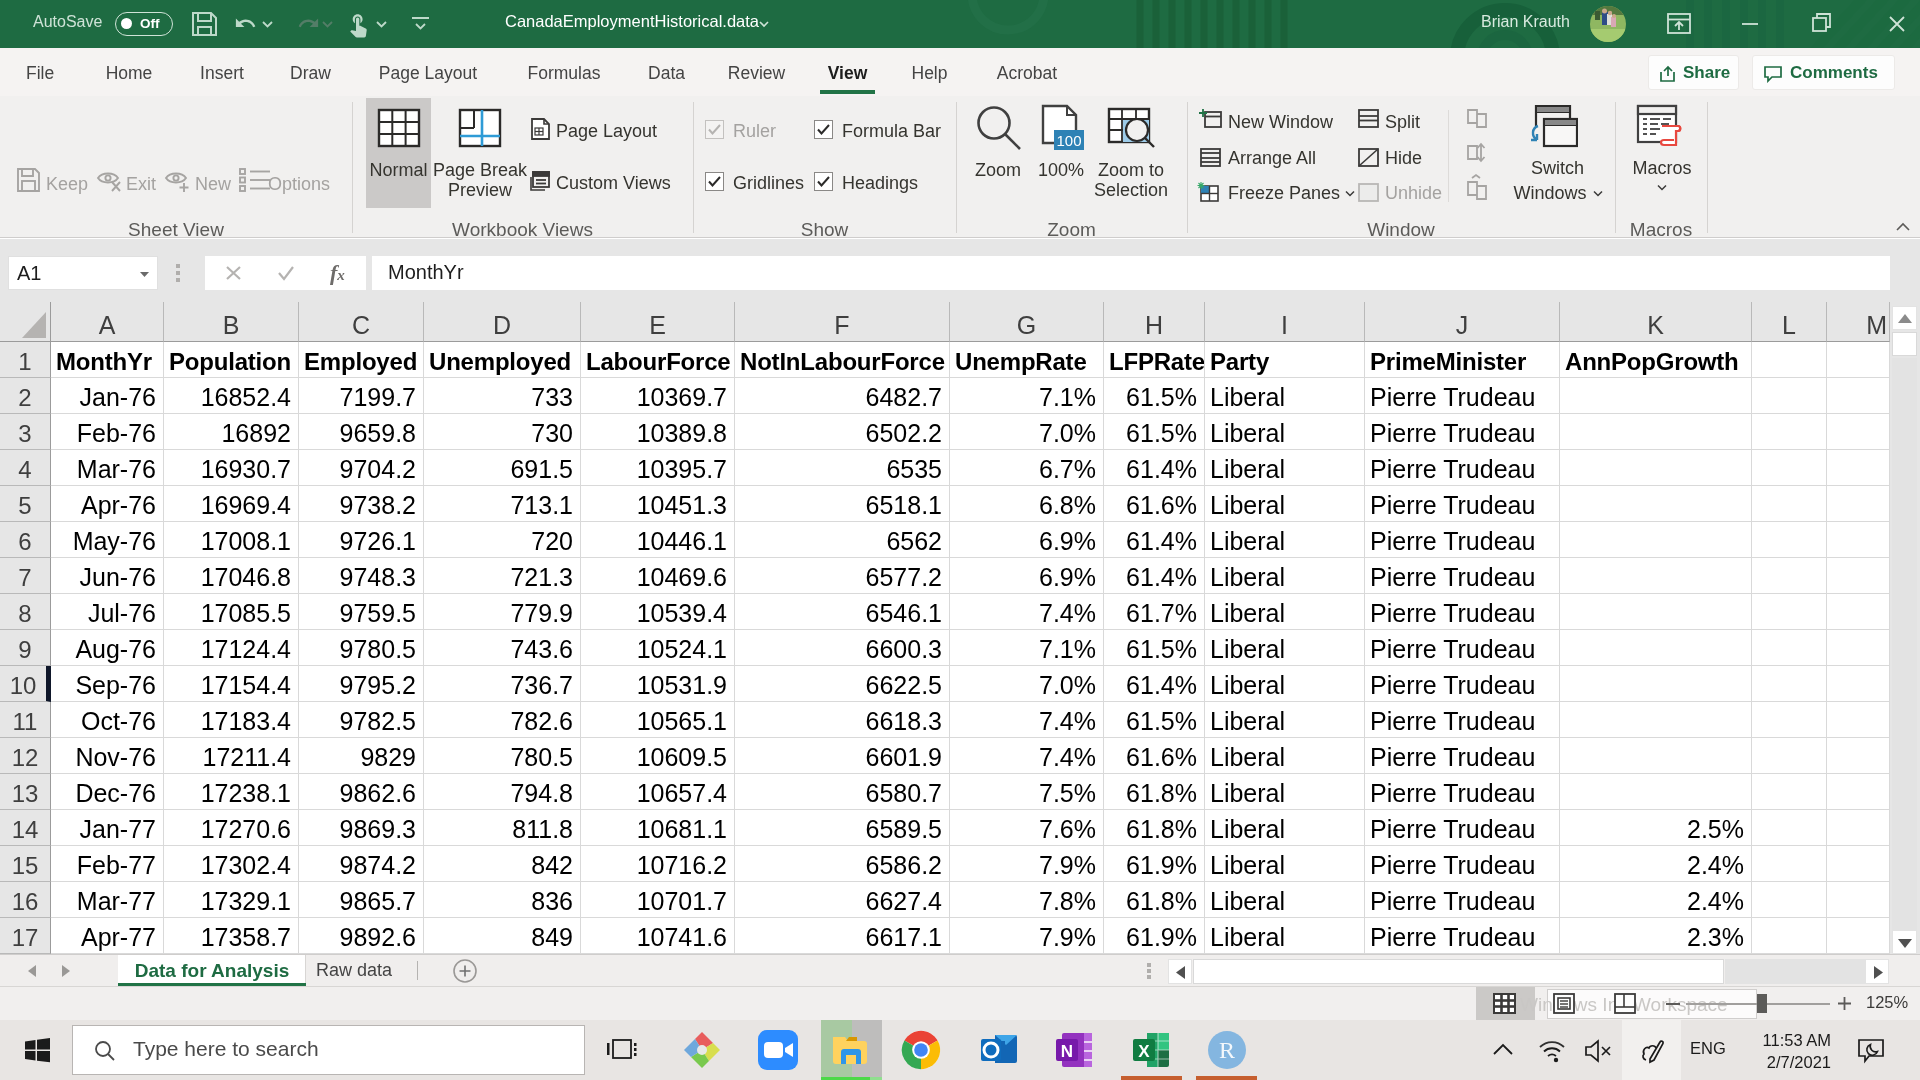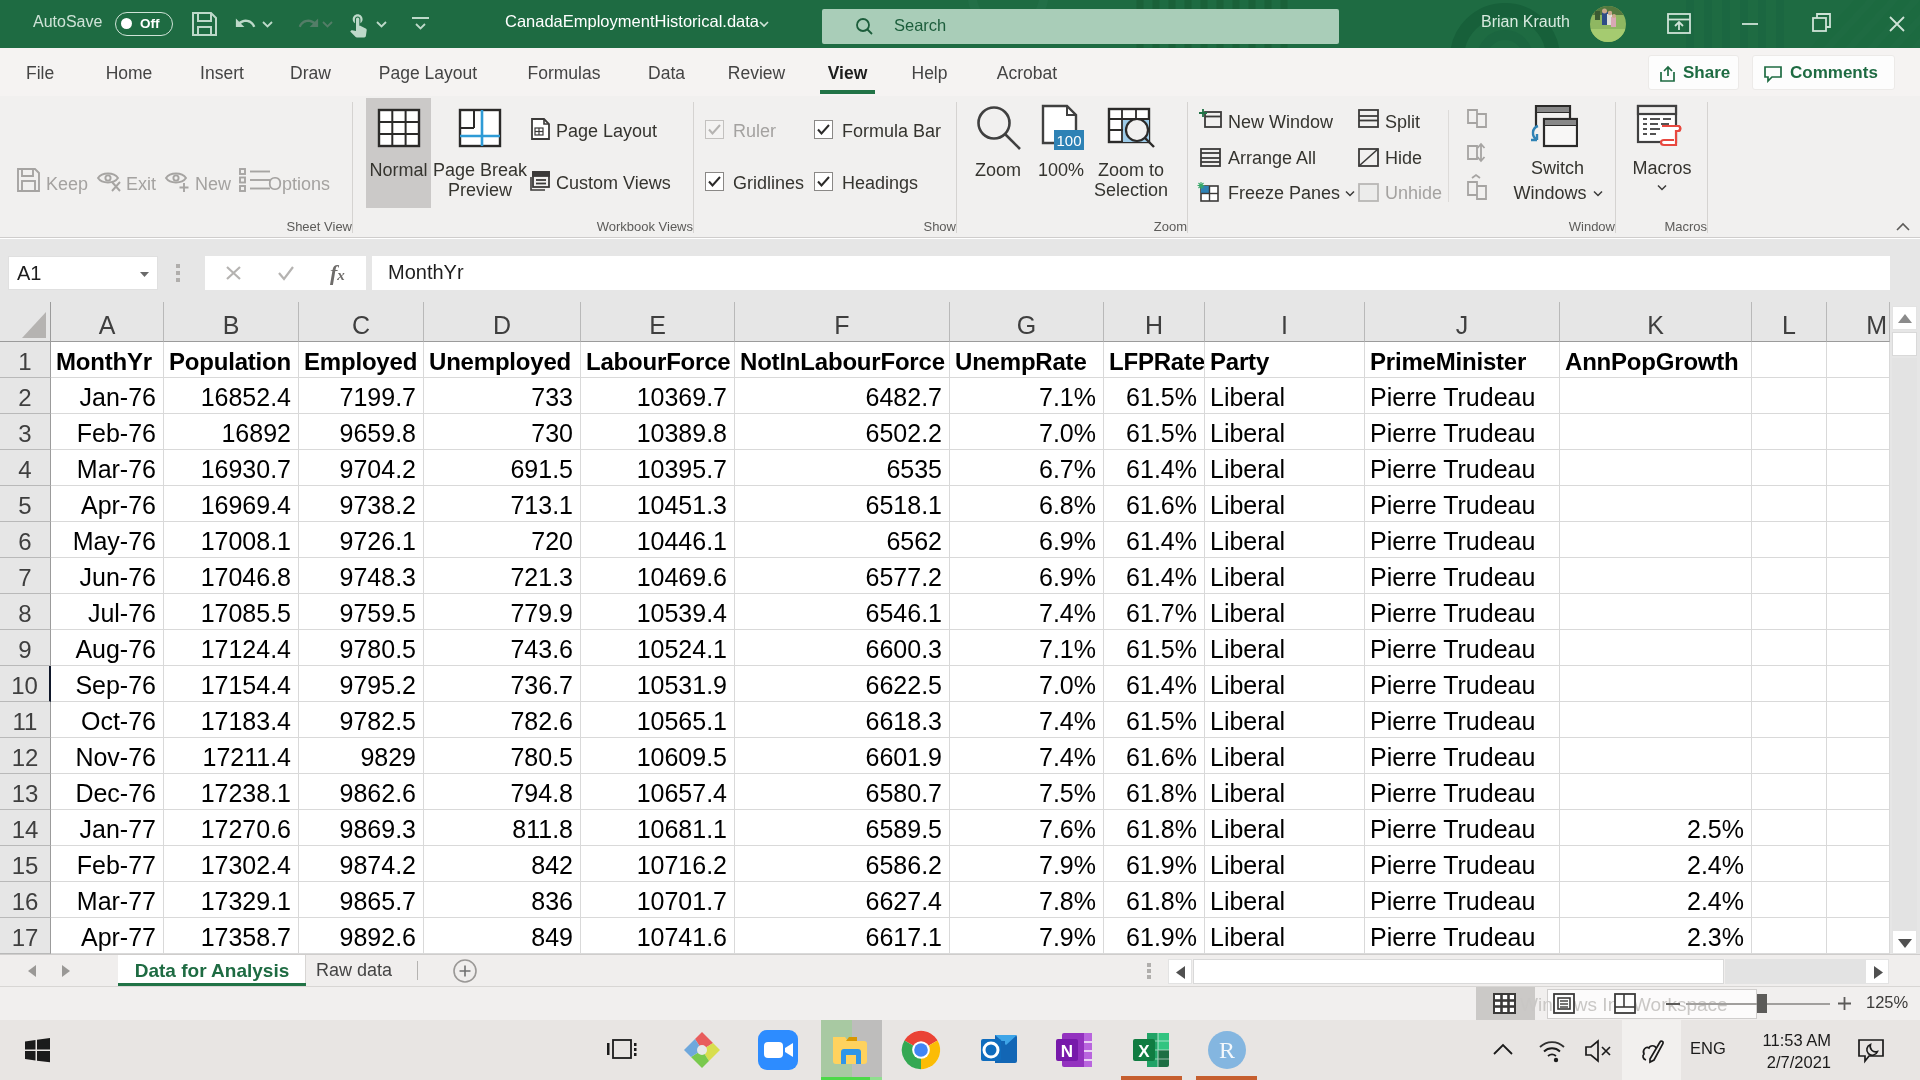--- a/index.html
+++ b/index.html
@@ -13,21 +13,21 @@
 
   
   #tabrow { left:0; top:48px; width:1920px; height:48px; background:#f5f3f2; }
   .rtab { position:absolute; top:0; height:48px; line-height:50px; font-size:17.5px;
           color:#444; text-align:center; }
 
   
   #ribbon { left:0; top:96px; width:1920px; height:142px; background:#f1f0ef;
             border-bottom:1px solid #cfcdcc; }
   .gdiv { position:absolute; top:6px; height:131px; width:1px; background:#d5d3d1; }
-  .glabel { position:absolute; top:123px; font-size:13px; color:#5c5b59; text-align:right; }
+  .glabel { position:absolute; top:123px; font-size:19px; color:#5c5b59; text-align:center; }
   .rlabel { position:absolute; font-size:18px; color:#35342f; text-align:center; white-space:nowrap; }
   .rlabel2 { position:absolute; font-size:18px; color:#35342f; white-space:nowrap; }
   .grey { color:#a4a2a0 !important; }
 
   
   #fbar { left:0; top:239px; width:1920px; height:63px; background:#e6e6e6; }
   .wbox { position:absolute; top:17px; height:34px; background:#fff; }
 
   
   .colhdr { position:absolute; top:302px; height:40px; background:#e6e6e6;
@@ -115,27 +115,20 @@
 <path d="M187 13 l4.5 4.5 l4.5 -4.5" stroke="#bdd9c9" stroke-width="1.8" fill="none"></path>
 <g stroke="#bdd9c9" fill="none">
 <path d="M222 9 h17" stroke-width="2"></path>
           <path d="M226 15 l4.5 4.5 l4.5 -4.5" stroke-width="1.8"></path>
 </g>
 </svg>
 <span class="ab" style="left:487px;top:12px;width:290px;font-size:16.5px;color:#fff;text-align:center">CanadaEmploymentHistorical.data</span>
 <svg class="ab" style="left:758px;top:20px" width="12" height="8">
         <path d="M2 2 l4 4 l4 -4" stroke="#cfe3d7" stroke-width="1.6" fill="none"></path>
       </svg>
-<div class="ab" style="left:822px;top:9px;width:517px;height:35px;background:#a9cdb8;border-radius:2px">
-<svg class="ab" style="left:33px;top:8px" width="19" height="19" viewBox="0 0 19 19">
-<circle cx="8" cy="8" r="6" fill="none" stroke="#1c5d3b" stroke-width="1.8"></circle>
-<line x1="12.5" y1="12.5" x2="17" y2="17" stroke="#1c5d3b" stroke-width="1.8"></line>
-        </svg>
-<span class="ab" style="left:72px;top:7px;font-size:16.5px;color:#1c5d3b">Search</span>
-      </div>
 <span class="ab tb-txt" style="left:1481px;top:13px;color:#d8eadf">Brian Krauth</span>
 <svg class="ab" style="left:1589px;top:5px" width="38" height="38" viewBox="0 0 38 38">
 <defs>
           <clipPath id="avc">
             <circle cx="19" cy="19" r="18"></circle>
           </clipPath>
         </defs>
 <g clip-path="url(#avc)">
 <rect width="38" height="38" fill="#8fb761"></rect>
 <rect y="0" width="38" height="10" fill="#55793f"></rect>
@@ -468,21 +461,21 @@
 <div class="colhdr" style="left:1827px;width:63px;border-bottom:1px solid #9b9b9b;text-align:right;padding-right:2px;">M</div>
 <div class="rowhdr" style="top:342px;height:36px;line-height:40px;border-right:1px solid #9b9b9b">1</div>
 <div class="rowhdr" style="top:378px;height:36px;line-height:40px;border-right:1px solid #9b9b9b">2</div>
 <div class="rowhdr" style="top:414px;height:36px;line-height:40px;border-right:1px solid #9b9b9b">3</div>
 <div class="rowhdr" style="top:450px;height:36px;line-height:40px;border-right:1px solid #9b9b9b">4</div>
 <div class="rowhdr" style="top:486px;height:36px;line-height:40px;border-right:1px solid #9b9b9b">5</div>
 <div class="rowhdr" style="top:522px;height:36px;line-height:40px;border-right:1px solid #9b9b9b">6</div>
 <div class="rowhdr" style="top:558px;height:36px;line-height:40px;border-right:1px solid #9b9b9b">7</div>
 <div class="rowhdr" style="top:594px;height:36px;line-height:40px;border-right:1px solid #9b9b9b">8</div>
 <div class="rowhdr" style="top:630px;height:36px;line-height:40px;border-right:1px solid #9b9b9b">9</div>
-<div class="rowhdr" style="top:666px;height:36px;line-height:40px;border-right:2px solid #0f172a">10</div>
+<div class="rowhdr" style="top:666px;height:36px;line-height:40px;border-right:5px solid #0f172a">10</div>
 <div class="rowhdr" style="top:702px;height:36px;line-height:40px;border-right:1px solid #9b9b9b">11</div>
 <div class="rowhdr" style="top:738px;height:36px;line-height:40px;border-right:1px solid #9b9b9b">12</div>
 <div class="rowhdr" style="top:774px;height:36px;line-height:40px;border-right:1px solid #9b9b9b">13</div>
 <div class="rowhdr" style="top:810px;height:36px;line-height:40px;border-right:1px solid #9b9b9b">14</div>
 <div class="rowhdr" style="top:846px;height:36px;line-height:40px;border-right:1px solid #9b9b9b">15</div>
 <div class="rowhdr" style="top:882px;height:36px;line-height:40px;border-right:1px solid #9b9b9b">16</div>
 <div class="rowhdr" style="top:918px;height:36px;line-height:40px;border-right:1px solid #9b9b9b">17</div>
 <div class="cell bold txt" style="left:51px;top:342px;width:113px;height:36px">MonthYr</div>
 <div class="cell bold txt" style="left:164px;top:342px;width:135px;height:36px">Population</div>
 <div class="cell bold txt" style="left:299px;top:342px;width:125px;height:36px">Employed</div>
@@ -791,20 +784,27 @@
 </div>
 <div class="ab" id="taskbar">
 <svg class="ab" style="left:25px;top:18px" width="25" height="25" viewBox="0 0 25 25">
 <g fill="#1b1b1b">
           <path d="M0 3.5 L10.5 2 v9.5 H0 Z"></path>
           <path d="M12 1.8 L25 0 v11.5 H12 Z"></path>
 <path d="M0 13 h10.5 v9.5 L0 21 Z"></path>
           <path d="M12 13 h13 v11.3 L12 22.7 Z"></path>
         </g>
       </svg>
+<div class="ab" style="left:72px;top:5px;width:513px;height:50px;background:#fff;border:1px solid #b8b5b3">
+<svg class="ab" style="left:21px;top:14px" width="22" height="22" viewBox="0 0 22 22">
+<circle cx="9" cy="9" r="7" fill="none" stroke="#4a4a4a" stroke-width="1.8"></circle>
+<line x1="14" y1="14" x2="20" y2="20" stroke="#4a4a4a" stroke-width="1.8"></line>
+        </svg>
+<span class="ab" style="left:60px;top:11px;font-size:21px;color:#4a4a4a">Type here to search</span>
+      </div>
 <svg class="ab" style="left:607px;top:16px" width="34" height="28" viewBox="0 0 34 28">
 <rect x="6" y="4" width="18" height="18" fill="none" stroke="#1b1b1b" stroke-width="1.8"></rect>
 <g fill="#1b1b1b">
           <rect x="0" y="7" width="2.5" height="12"></rect>
           <rect x="27" y="7" width="2.5" height="3"></rect>
 <rect x="27" y="12" width="2.5" height="3"></rect>
           <rect x="27" y="17" width="2.5" height="3"></rect>
         </g>
       </svg>
 <svg class="ab" style="left:682px;top:10px" width="40" height="40" viewBox="0 0 40 40">

